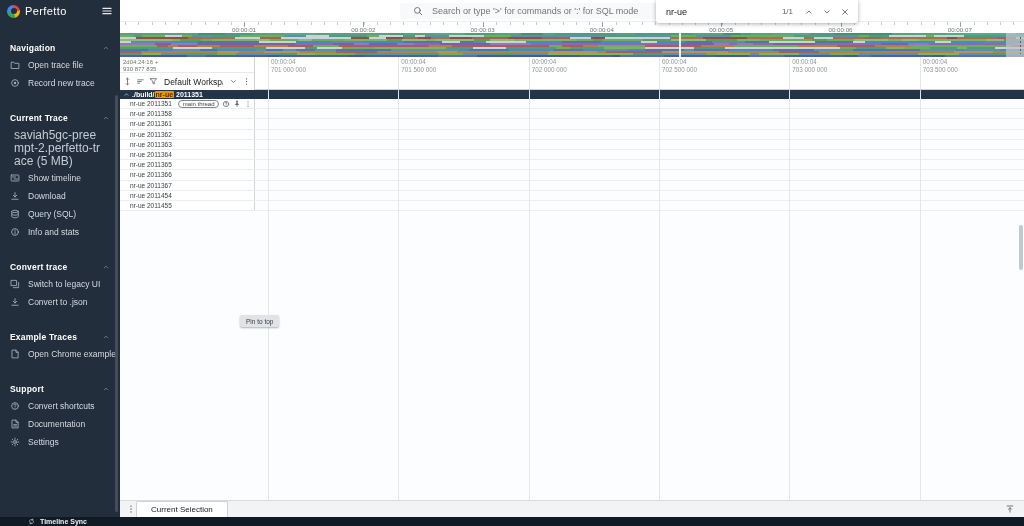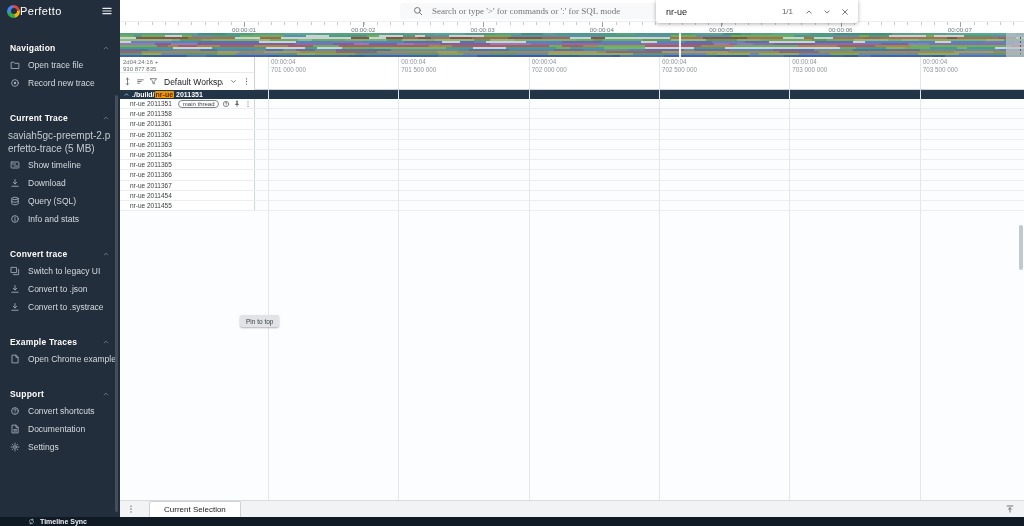--- a/index.html
+++ b/index.html
@@ -5,47 +5,47 @@
   html,body{margin:0;padding:0;background:#fff}
   *{box-sizing:border-box}
   .app{position:relative;width:1024px;height:526px;overflow:hidden;background:#fff;
        font-family:"Liberation Sans",sans-serif;-webkit-font-smoothing:antialiased}
   .ic{display:inline-flex;flex:none}
   .ic svg{width:100%;height:100%}
 
   
   .sidebar{position:absolute;left:0;top:0;width:120px;height:526px;background:#232e3c;z-index:5;overflow:hidden}
   .sidebar::after{content:'';position:absolute;right:2px;top:95px;bottom:14px;width:3px;background:#49545f;border-radius:2px;opacity:.85}
-  .sb-head{height:22px;display:flex;align-items:center;padding:8px 7px;}
+  .sb-head{height:22px;display:flex;align-items:center;padding:8px 7px;gap:5px}
   .logo{width:13px;height:13px;border-radius:50%;position:relative;flex:none;
         background:conic-gradient(#e8433e 0 22%,#f5b400 22% 46%,#34a853 46% 72%,#4285f4 72% 100%)}
   .logo::after{content:'';position:absolute;inset:3.5px;background:#232e3c;border-radius:50%}
   .sb-title{font-size:11px;color:#fff;letter-spacing:.4px;flex:1}
   .sb-menu{width:12px;height:12px;color:#e8eaed;cursor:pointer}
   .sb-section{margin-top:18px}
   .sb-sec-title{height:16px;display:flex;align-items:center;justify-content:space-between;padding:0 10px;
                 font-size:8.5px;font-weight:bold;color:#fff;letter-spacing:.2px}
   .sb-chev{width:8px;height:8px;color:#8a95a3}
-  .sb-sub{padding:3px 8px 1px;font-size:10px;line-height:13px;color:#c3cbd3;word-break:break-all}
+  .sb-sub{padding:3px 14px 1px;font-size:12px;line-height:13px;color:#c3cbd3;word-break:break-all}
   .sb-item{height:18px;display:flex;align-items:center;gap:8px;padding:0 10px;font-size:8.5px;color:#d4dae1;cursor:pointer;white-space:nowrap}
   .sb-ico{width:10px;height:10px;color:#a2acb8}
 
   
   .footer{position:absolute;left:0;top:517px;width:1024px;height:9px;background:#0f1a24;color:#eef1f4;
           display:flex;align-items:center;gap:5px;padding-left:28px;font-size:7px;font-weight:bold;z-index:8}
   .footer .ic{width:7px;height:7px;color:#cdd3d9}
 
   
   .main{position:absolute;left:120px;top:0;width:904px;height:526px;background:#fff}
 
   .topbar{position:absolute;left:0;top:0;width:100%;height:22px;background:#fff;border-bottom:1px solid #ebedef;z-index:3}
   .omnibox{position:absolute;left:280px;top:3px;width:456px;height:16px;background:#f8f9fa;border-radius:3px;
            display:flex;align-items:center;gap:9px;padding:0 8px 0 13px;color:#5f6368}
   .omnibox .ic{width:10px;height:10px}
-  .omni-input{border:none;outline:none;background:transparent;font-family:Liberation Serif, serif;
+  .omni-input{border:none;outline:none;background:transparent;font-family:Liberation Sans, sans-serif;
               font-size:9px;color:#202124;flex:1;padding:0}
   .omni-input::placeholder{color:#757575}
 
   .findbox{position:absolute;left:536px;top:0;width:202px;height:23px;background:#fff;z-index:7;
            box-shadow:0 1px 4px rgba(0,0,0,.32);border-radius:0 0 3px 3px;display:flex;align-items:center;padding:0 4px 0 10px}
   .find-input{border:none;outline:none;background:transparent;font-family:"Liberation Sans",sans-serif;
               font-size:9px;color:#202124;width:70px;flex:1;padding:0}
   .find-count{font-size:8px;color:#5f6368;margin-right:7px}
   .find-btn{width:18px;height:18px;display:flex;align-items:center;justify-content:center;color:#5f6368;cursor:pointer;border-radius:50%}
   .find-btn .ic{width:10px;height:10px}
@@ -99,21 +99,21 @@
 
   .tooltip{position:absolute;left:120px;top:315px;background:#e1e3e6;color:#3c4043;font-size:6.5px;
            padding:2.5px 6px;border-radius:2px;box-shadow:0 1px 2px rgba(0,0,0,.3);z-index:6;white-space:nowrap}
 
   .vthumb{position:absolute;right:1px;top:225px;width:4px;height:45px;background:#c2c8cc;border-radius:2px;z-index:5;cursor:pointer}
 
   
   .bottombar{position:absolute;left:0;top:500px;width:100%;height:17px;background:#f1f3f4;
              border-top:1px solid #d7dbdf;display:flex;align-items:center;z-index:5}
   .bb-dots{width:10px;height:10px;color:#5f6368;margin-left:6px;cursor:pointer}
-  .bb-tab{margin-left:13px;height:16px;background:#fff;border:1px solid #cdd2d7;border-bottom:none;
+  .bb-tab{margin-left:0;height:16px;background:#fff;border:1px solid #cdd2d7;border-bottom:none;
           border-radius:2px 2px 0 0;padding:0 14px;display:flex;align-items:center;
           font-size:8px;color:#202124;cursor:pointer}
   .bb-up{margin-left:auto;margin-right:9px;width:10px;height:10px;color:#5f6368;cursor:pointer}
 </style>
 </head>
 <body>
 
 <div class="app">
 
   <aside class="sidebar">
@@ -230,28 +230,20 @@
               </span>
                 <span>Switch to legacy UI</span>
               </div>
             <div class="sb-item">
                 <span class="ic sb-ico">
                 <svg viewBox="0 0 16 16" fill="none" stroke="currentColor" stroke-width="1.4" stroke-linecap="round" stroke-linejoin="round">
                   <path d="M8 2.5v7M5.2 6.8 8 9.6l2.8-2.8M3 13.2h10"></path>
                 </svg>
               </span>
                 <span>Convert to .json</span>
-              </div>
-            <div class="sb-item">
-                <span class="ic sb-ico">
-                <svg viewBox="0 0 16 16" fill="none" stroke="currentColor" stroke-width="1.4" stroke-linecap="round" stroke-linejoin="round">
-                  <path d="M8 2.5v7M5.2 6.8 8 9.6l2.8-2.8M3 13.2h10"></path>
-                </svg>
-              </span>
-                <span>Convert to .systrace</span>
               </div>
           </div>
         </div>
         <div class="sb-section">
           <div class="sb-sec-title">
             <span>Example Traces</span>
             <span class="ic sb-chev">
               <svg viewBox="0 0 16 16" fill="none" stroke="currentColor" stroke-width="1.4" stroke-linecap="round" stroke-linejoin="round">
                 <path d="M4.5 9.8 8 6.3l3.5 3.5"></path>
               </svg>

